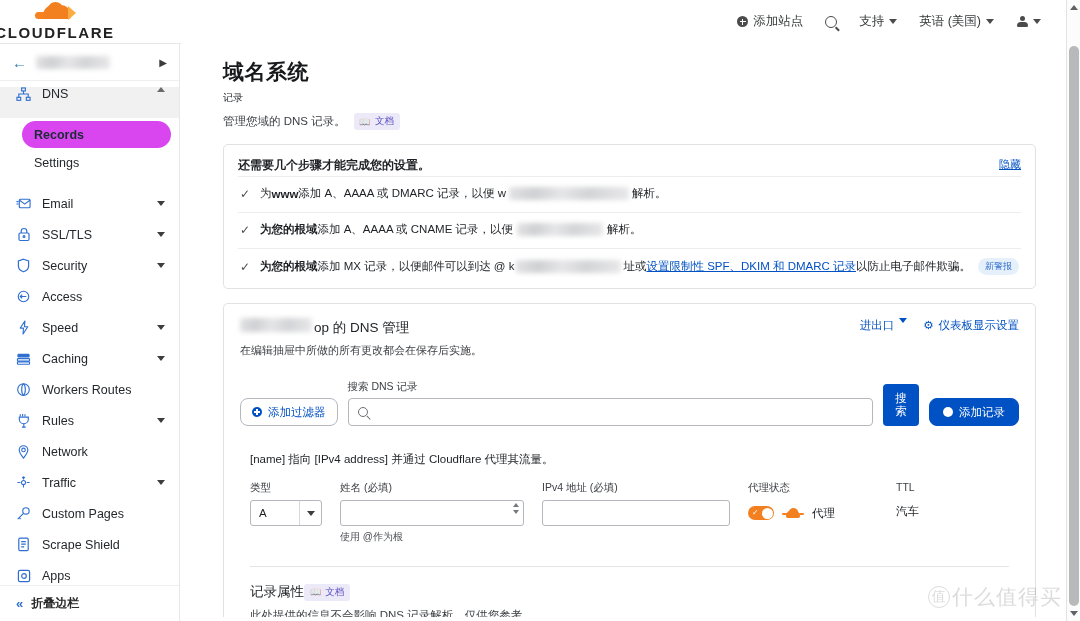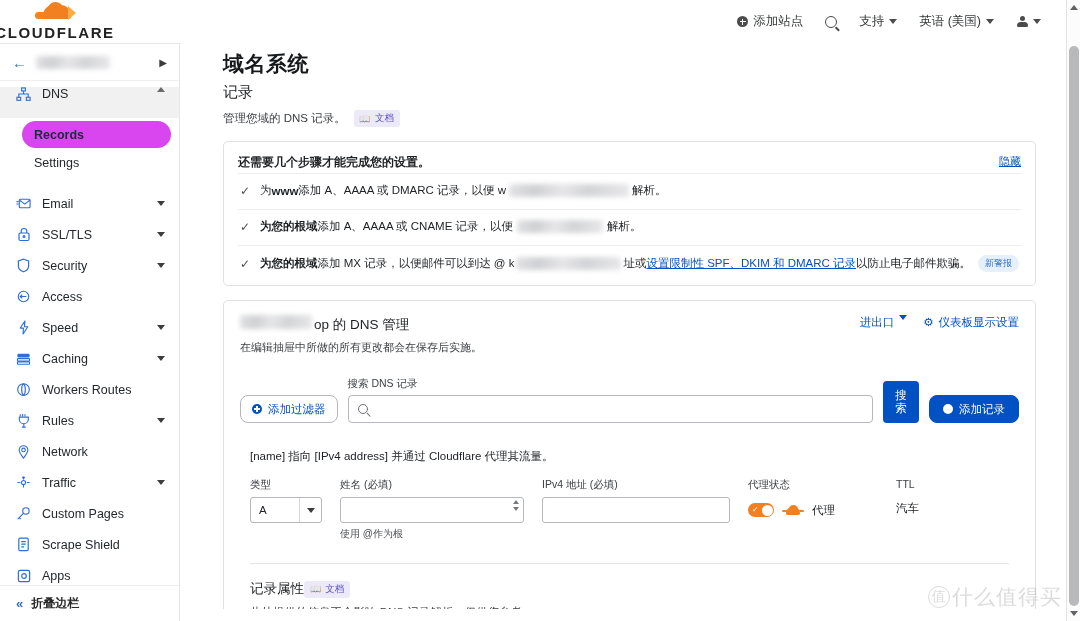--- a/index.html
+++ b/index.html
@@ -90,25 +90,25 @@
   .sub-item.active { background:#d946ef; font-weight:bold; color:#1c2b36; }
   .nav-gap { height:7px; }
   .collapse-row {
     height:36px; border-top:1px solid #edeef0; display:flex; align-items:center;
     gap:10px; padding: 0 16px; font-size:12px; font-weight:bold; color:#2a2a2a; cursor:pointer;
   }
   .chev-left { color:#2f6fd0; font-size:13px; letter-spacing:-2px; }
 
   
   .main {
-    position:absolute; left:181px; top:32px; width:885px; height:577px;
+    position:absolute; left:181px; top:40px; width:885px; height:577px;
     background:#fff; padding: 18px 30px 0 42px; overflow:hidden;
   }
   .page-title { font-size:21px; font-weight:bold; color:#16191c; letter-spacing:0.5px; }
-  .page-sub { font-size:15px; color:#1d2024; margin-top:5px; }
+  .page-sub { font-size:10px; color:#1d2024; margin-top:5px; }
   .page-desc { font-size:11.5px; color:#3a3d42; margin-top:8px; display:flex; align-items:center; gap:8px; }
   .docs-badge {
     display:inline-flex; align-items:center; gap:4px; background:#eceaf8; color:#5b4ec2;
     border-radius:3px; font-size:9.5px; padding: 2px 6px; cursor:pointer;
   }
   .docs-badge .bk { font-size:9px; }
 
   .card {
     border:1px solid #e0e1e3; border-radius:5px; background:#fff; margin-top:14px;
   }

